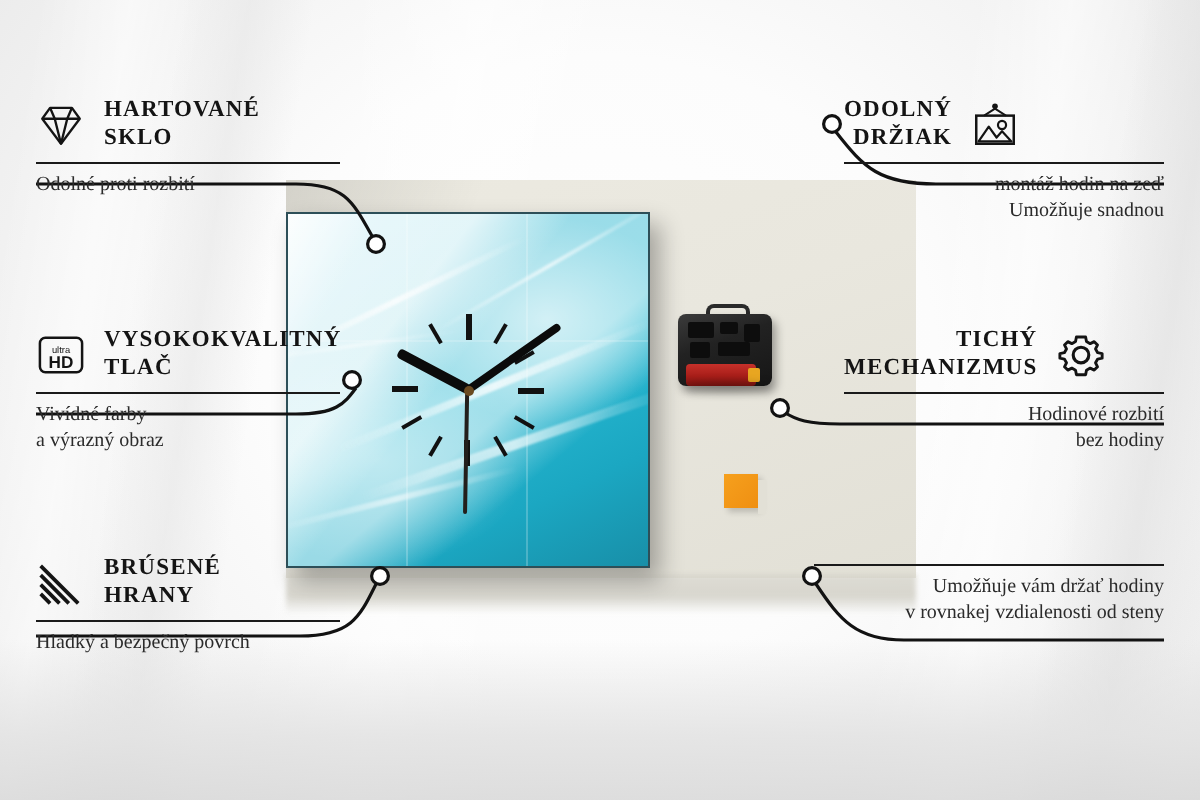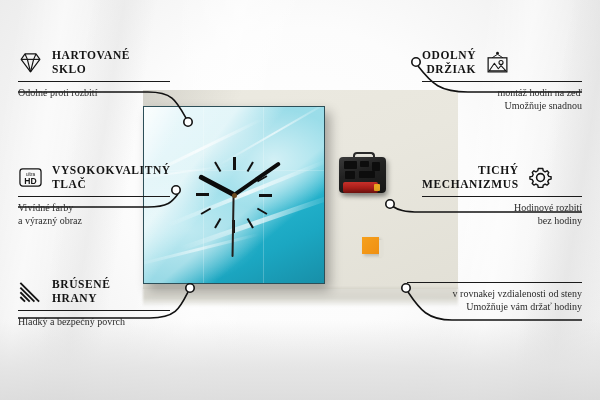--- a/index.html
+++ b/index.html
@@ -309,17 +309,17 @@
         </g>
       </svg>
     </div>
     <div class="rule"></div>
     <div class="desc">Hodinové rozbití</div>
     <div class="desc">bez hodiny</div>
   </div>
 
   <div class="callout right c-br">
     <div class="rule"></div>
+    <div class="desc">Umožňuje vám držať hodiny</div>
     <div class="desc">v rovnakej vzdialenosti od steny</div>
-    <div class="desc">Umožňuje vám držať hodiny</div>
   </div>
 
 </div>
 
 </body></html>

